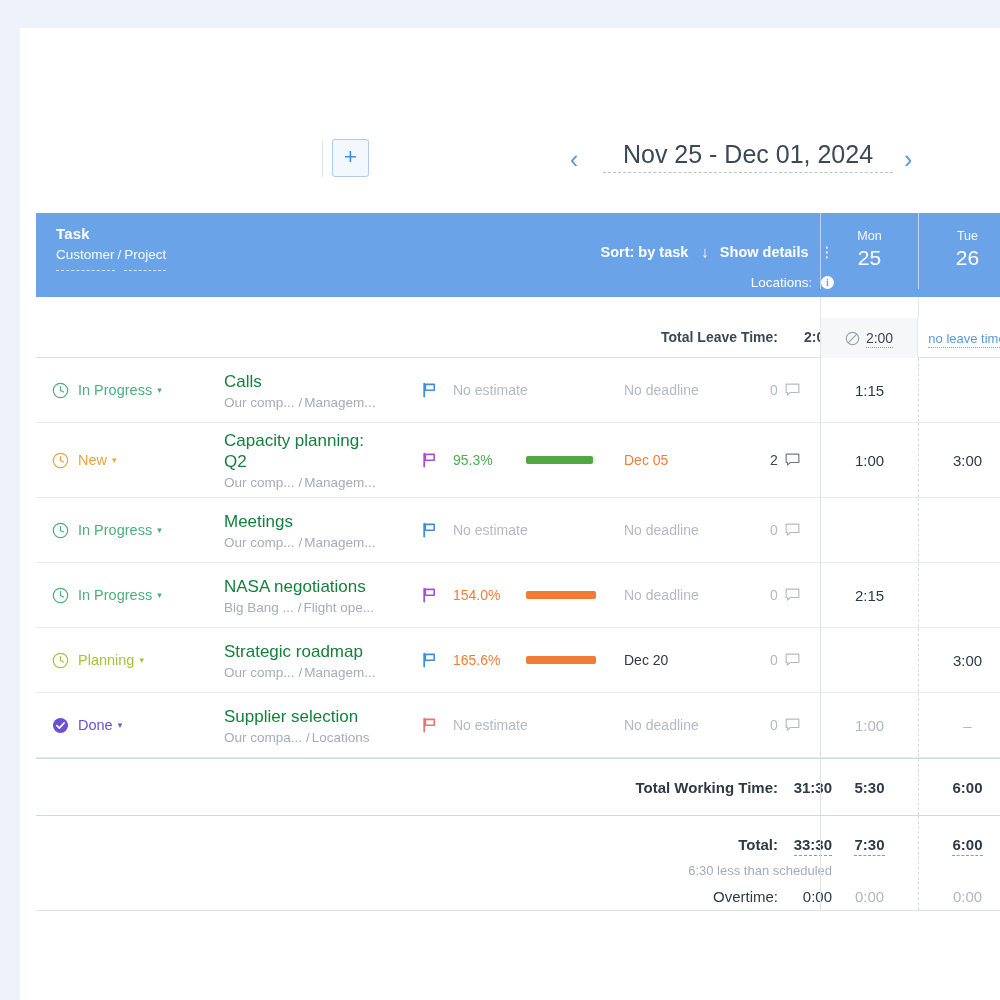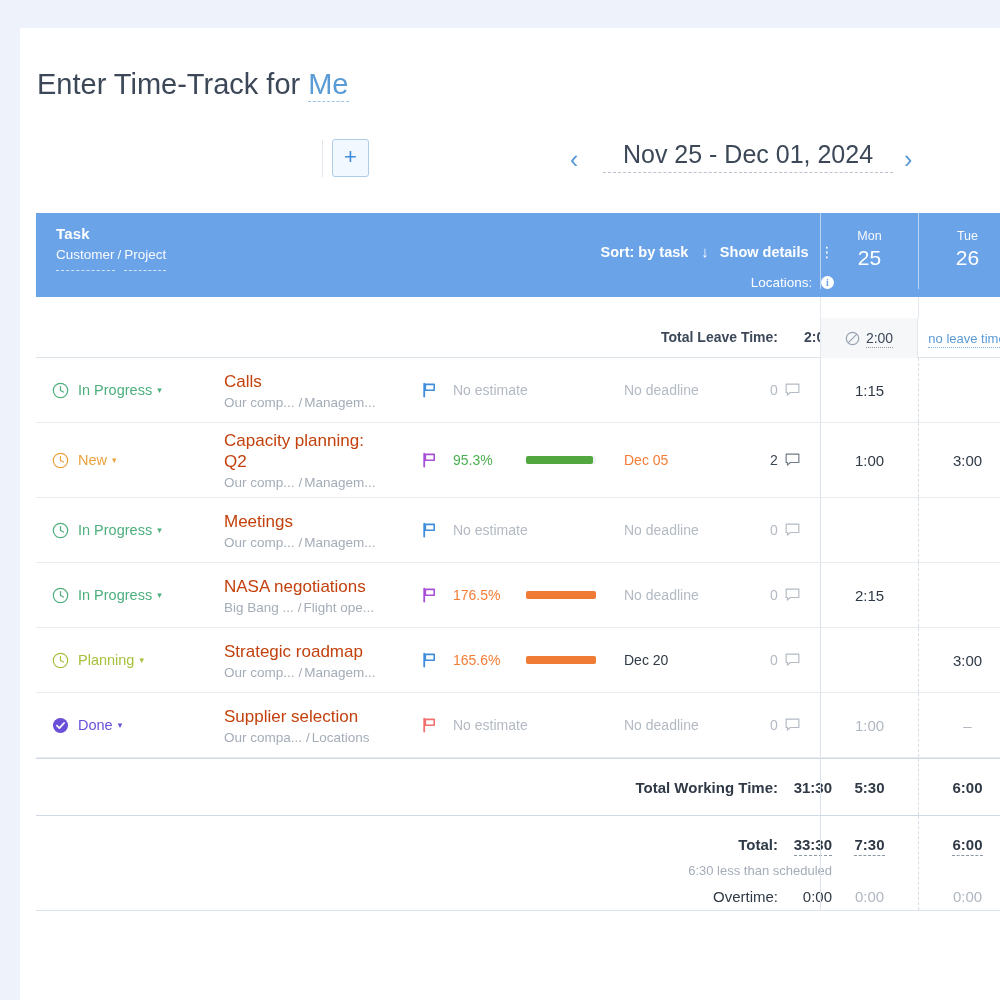--- a/index.html
+++ b/index.html
@@ -162,21 +162,21 @@
 
   
   .trow { position: relative; border-bottom: 1px solid #e8ecf1; }
 
   .c-status { position: absolute; left: 16px; top: 50%; transform: translateY(-50%); white-space: nowrap; }
   .clock { display: inline-block; width: 17px; height: 17px; vertical-align: -4px; margin-right: 9px; }
   .status-text { font-size: 14.5px; }
   .caret { font-size: 9px; margin-left: 5px; vertical-align: 2px; }
 
   .c-task { position: absolute; left: 188px; top: 50%; transform: translateY(-50%); width: 190px; }
-  .task-name { font-size: 17px; color: #c2410c; line-height: 21px; cursor: pointer; }
+  .task-name { font-size: 17px; color: #15803d; line-height: 21px; cursor: pointer; }
   .task-sub { font-size: 13.5px; color: #a4adb8; margin-top: 3px; white-space: nowrap; }
   .task-sub .slash { margin: 0 2px 0 4px; }
 
   .c-flag { position: absolute; left: 385px; top: 50%; transform: translateY(-50%); width: 17px; height: 17px; }
   .c-est { position: absolute; left: 417px; top: 50%; transform: translateY(-50%); font-size: 14px; white-space: nowrap; }
   .pbar { position: absolute; left: 490px; top: 50%; transform: translateY(-50%); width: 70px; height: 8px; border-radius: 2px; }
   .c-dl { position: absolute; left: 588px; top: 50%; transform: translateY(-50%); font-size: 14px; white-space: nowrap; }
   .c-com { position: absolute; left: 734px; top: 50%; transform: translateY(-50%); font-size: 14px; color: #3c4858; white-space: nowrap; }
   .c-com.zero { color: #b3bac3; }
   .com-icon { display: inline-block; width: 15px; height: 14px; margin-left: 7px; vertical-align: -2px; }
@@ -229,23 +229,20 @@
   .g-cell .ov {
     position: absolute; left: 0; right: 0; top: 72px; text-align: center;
     font-size: 15px; color: #b0b7c0;
   }
 </style>
 </head>
 <body>
 
 <div class="card">
 
-  <div class="page-title">
-    <span>Enter Time-Track for</span><span class="who">Me</span>
-  </div>
 
   <div class="tool-divider"></div>
   <div class="add-btn">+</div>
 
   <div class="date-nav">
     <div class="date-arrow prev">‹</div>
     <div class="date-range">Nov 25 - Dec 01, 2024</div>
     <div class="date-arrow next">›</div>
   </div>
 
@@ -376,21 +373,21 @@
                 <line x1="9" y1="9" x2="12.1" y2="10.6" stroke="#4caf7d" stroke-width="1.3" stroke-linecap="round"></line>
               </svg></span><span class="status-text" style="color:#4caf7d">In Progress</span><span class="caret" style="color:#4caf7d">▾</span></div>
           <div class="c-task">
             <div class="task-name">NASA negotiations</div>
             <div class="task-sub"><span>Big Bang ...</span><span class="slash">/</span><span>Flight ope...</span></div>
           </div>
           <div class="c-flag"><svg viewBox="0 0 18 18" width="17" height="17">
               <line x1="3.4" y1="2.4" x2="3.4" y2="16" stroke="#a94fd6" stroke-width="1.9" stroke-linecap="round"></line>
               <path d="M4.6 3 H14 V9.2 H4.6 Z" fill="none" stroke="#a94fd6" stroke-width="1.7" stroke-linejoin="round"></path>
             </svg></div>
-          <div class="c-est" style="color:#f57c35">176.5%</div>
+          <div class="c-est" style="color:#f57c35">154.0%</div>
           <div class="pbar" style="background:#eceff3;">
             <div style="width:100%;height:100%;border-radius:2px;background:#ef7b35;"></div>
           </div>
           <div class="c-dl" style="color:#b3bac3">No deadline</div>
           <div class="c-com zero">0<span class="com-icon"><svg viewBox="0 0 16 15" width="15" height="14">
                 <path d="M1.2 1.2 H14.8 V10.2 H5.6 L2.6 13 V10.2 H1.2 Z" fill="none" stroke="#b3bac3" stroke-width="1.25" stroke-linejoin="round"></path>
               </svg></span></div>
           <div class="cell c0">2:15</div>
           <div class="cell c1"></div>
         </div>

